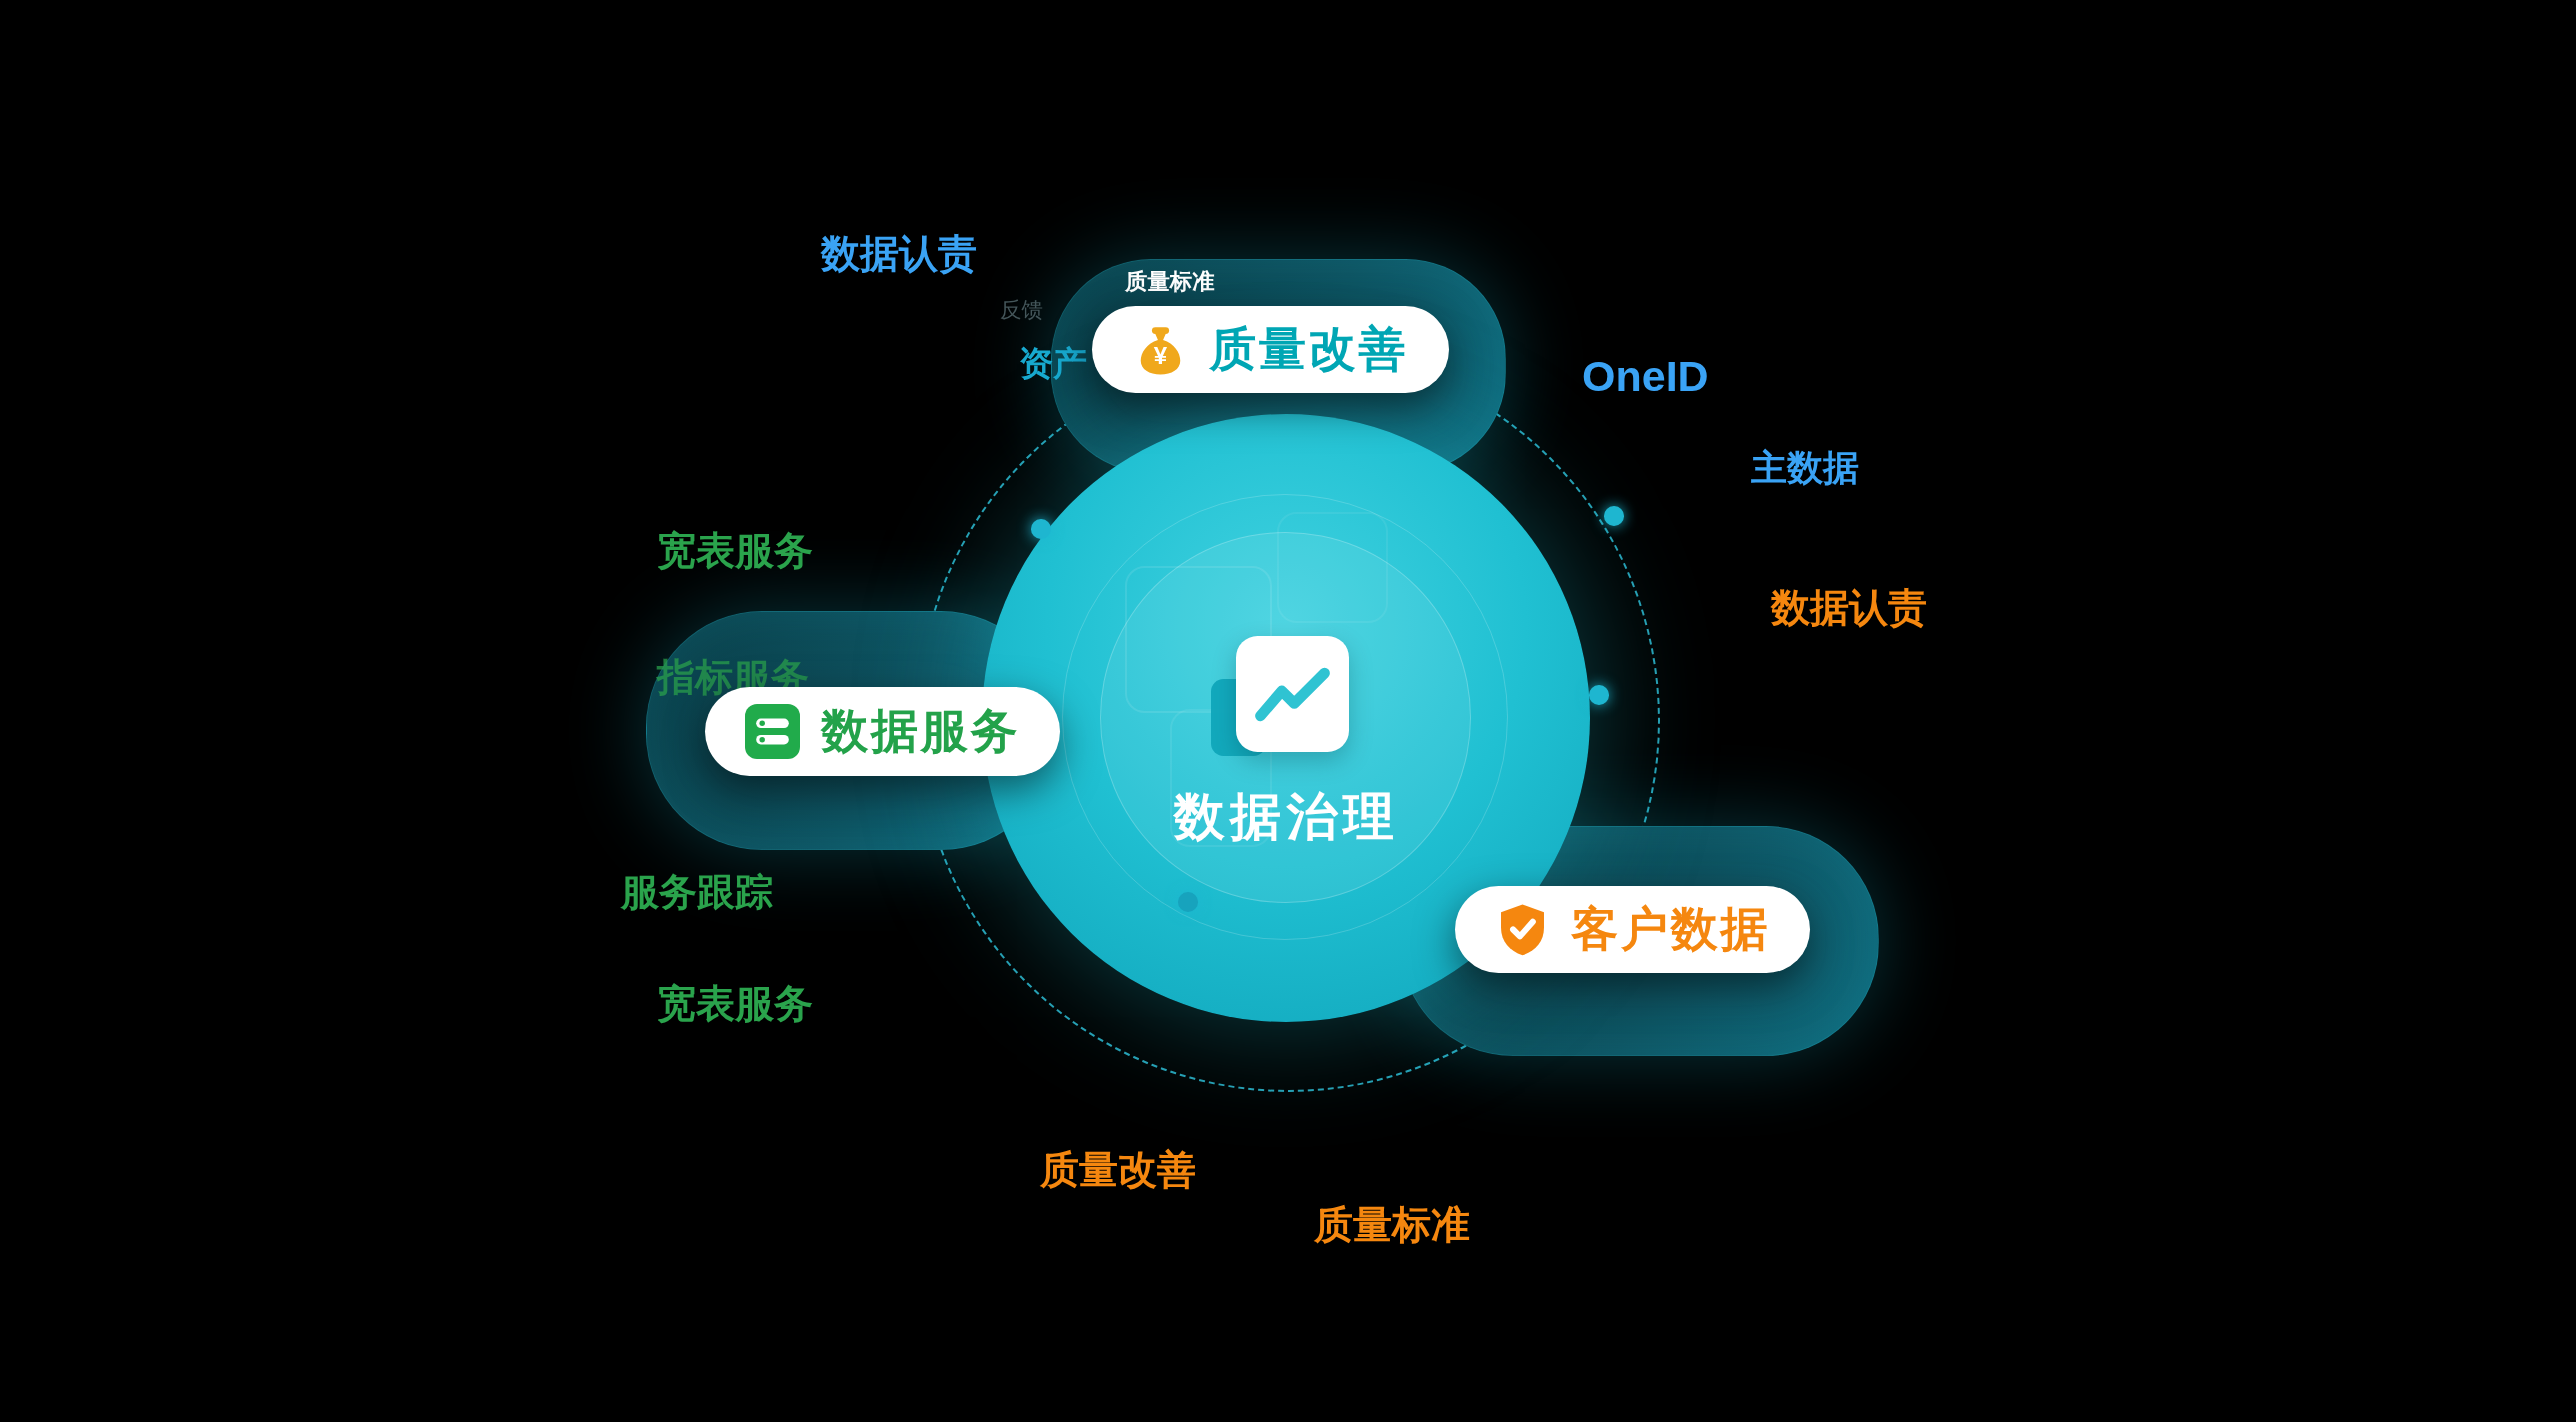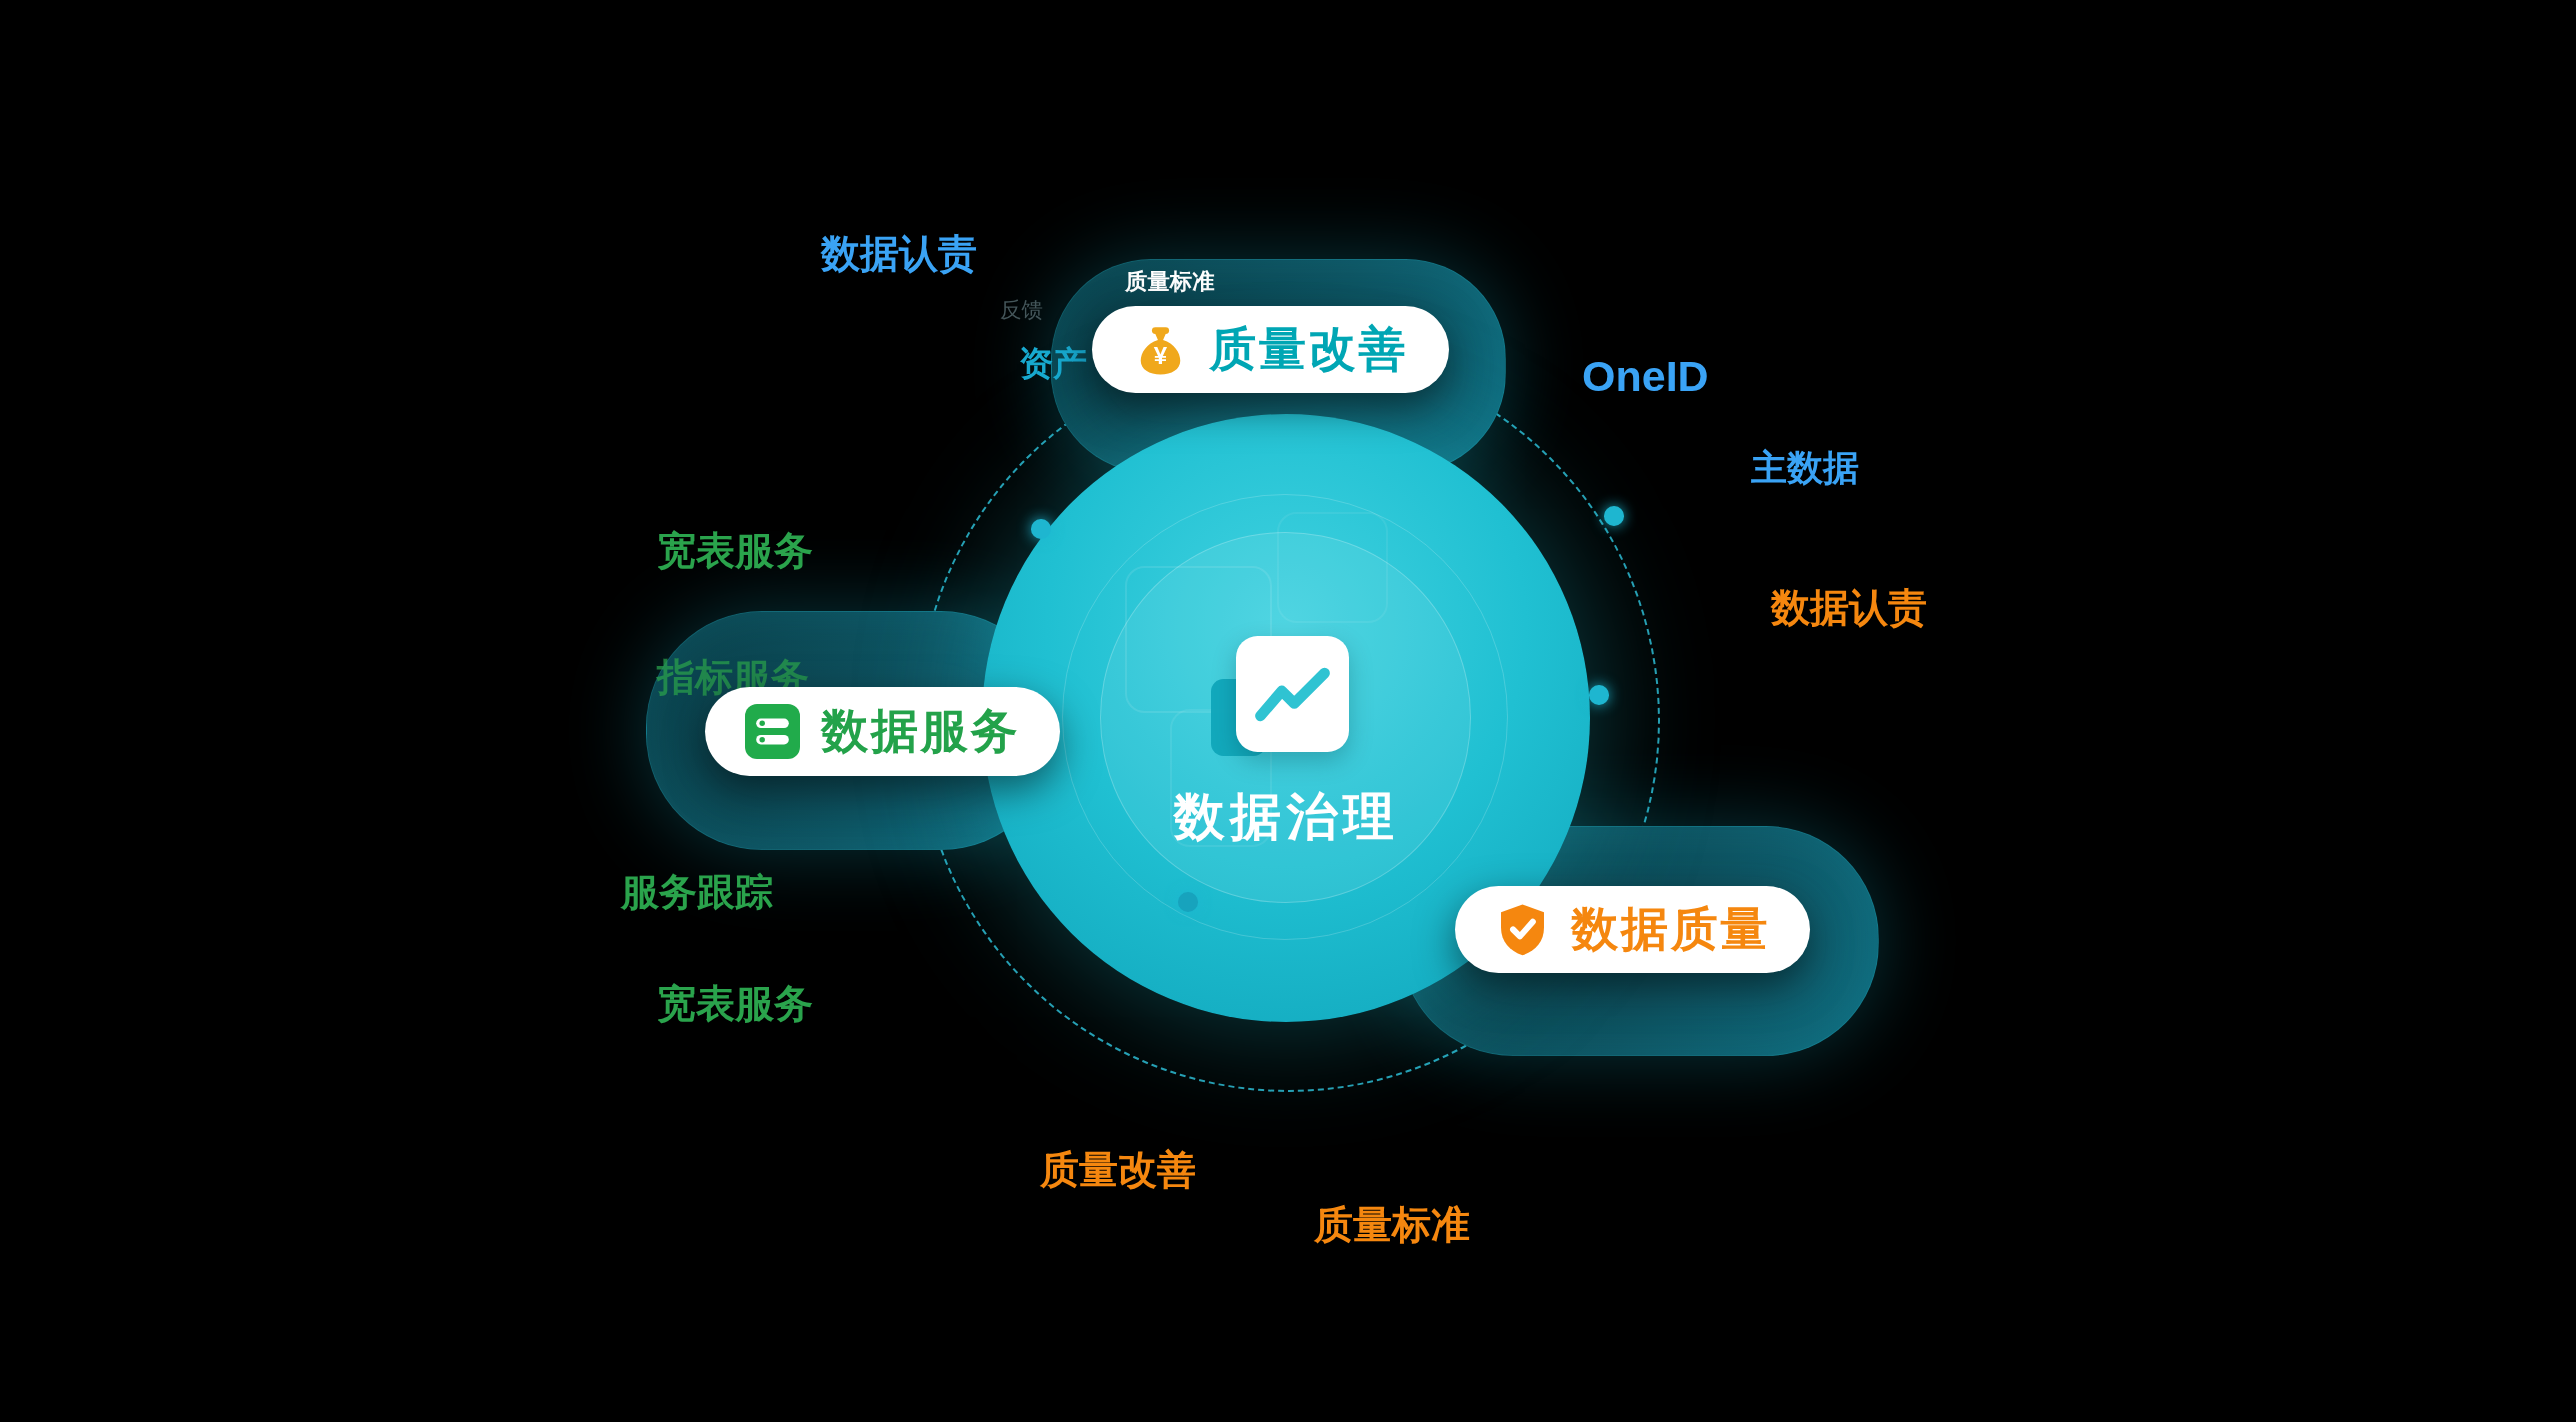--- a/index.html
+++ b/index.html
@@ -160,21 +160,21 @@
       <circle cx="20" cy="41.5" r="3.2" fill="#21ab4b"></circle>
     </svg>
     <span class="pill-label">数据服务</span>
   </div>
 
   <div class="pill pill-quality">
     <svg class="pill-icon" viewBox="0 0 64 64">
       <path d="M32 3 L57 12 V30 C57 46 47 57 32 62 C17 57 7 46 7 30 V12 Z" fill="#f5870f"></path>
       <path d="M21 32 L29 40 L44 23" stroke="#ffffff" stroke-width="7" fill="none" stroke-linecap="round" stroke-linejoin="round"></path>
     </svg>
-    <span class="pill-label">数据质量</span>
+    <span class="pill-label">客户数据</span>
   </div>
 
   <div class="sat lbl0">数据认责</div>
   <div class="sat lbl1">质量标准</div>
   <div class="sat lbl2">反馈</div>
   <div class="sat lbl3">资产</div>
   <div class="sat lbl4">OneID</div>
   <div class="sat lbl5">主数据</div>
   <div class="sat lbl6">数据认责</div>
   <div class="sat lbl7">宽表服务</div>

